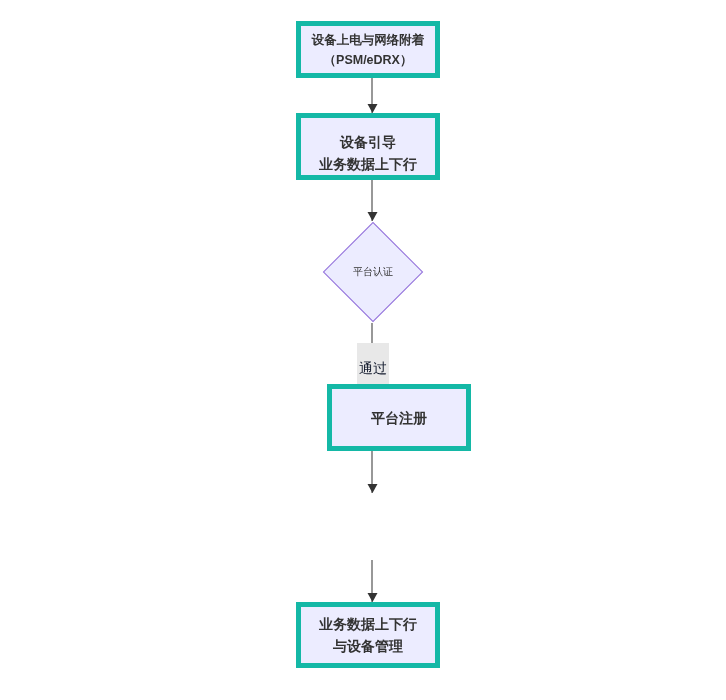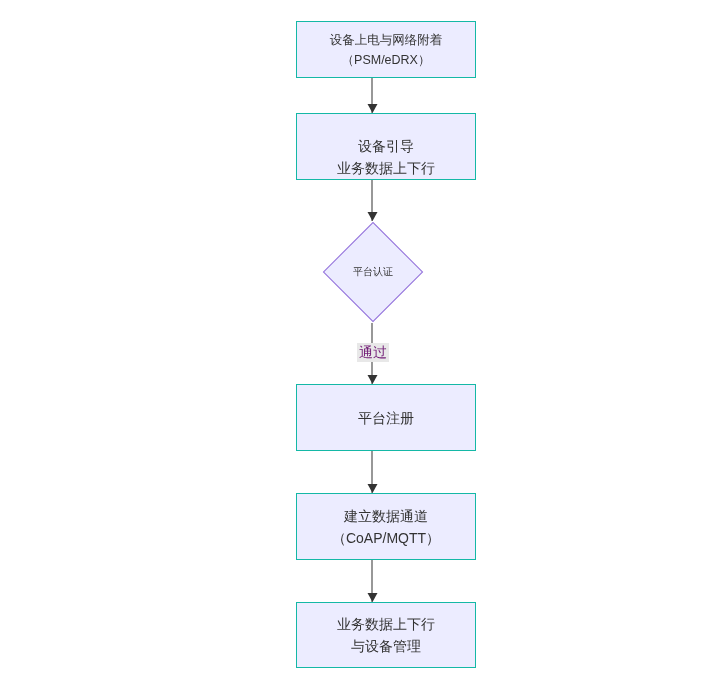--- a/index.html
+++ b/index.html
@@ -6,28 +6,28 @@
   .canvas{
     position:relative;
     width:726px;height:700px;
     background:#ffffff;
     font-family:"Liberation Sans", sans-serif;
     color:#333333;
     overflow:hidden;
   }
   .node{
     position:absolute;
-    left:296px;width:180px;
+    left:296px;width:144px;
     box-sizing:border-box;
     background:#ECECFF;
-    border:1px solid #14b8a6;
+    border:5px solid #14b8a6;
     display:flex;flex-direction:column;
     align-items:center;justify-content:center;
     text-align:center;
-    font-size:14px;line-height:22px;
+    font-size:14px;line-height:22px;font-weight:bold;
   }
   .node.small{font-size:12.5px;line-height:20px;}
   .arrow{
     position:absolute;
     left:372px;
     width:1px;
     background:#333333;
     transform:translateX(-0.5px);
   }
   .arrow::after{
@@ -57,24 +57,24 @@
   .diamond-label{
     position:absolute;inset:0;
     display:flex;align-items:center;justify-content:center;
     font-size:10px;
   }
   .edge-label{
     position:absolute;
     left:373px;top:343px;
     transform:translateX(-50%);
     background:#e8e8e8;
-    padding:0 2px;
+    padding:16px 2px;
     font-size:14px;
     line-height:19px;
-    color:#701a75;
+    color:#0f172a;
     white-space:nowrap;
   }
 </style>
 </head>
 <body>
 
 <div class="canvas">
 
   <div class="node small" style="top:21px;height:57px;">
     <span>设备上电与网络附着</span>
@@ -92,30 +92,26 @@
 
   <div class="diamond-wrap">
     <div class="diamond-shape"></div>
     <div class="diamond-label">平台认证</div>
   </div>
 
   <div class="arrow" style="top:323px;height:61px;"></div>
 
   <div class="edge-label">通过</div>
 
-  <div class="node" style="top:384px;height:67px;">
+  <div class="node" style="top:384px;height:67px;margin-left:31px;">
     <span>平台注册</span>
   </div>
 
   <div class="arrow" style="top:451px;height:42px;"></div>
 
-  <div class="node" style="top:493px;height:67px;">
-    <span>建立数据通道</span>
-    <span>（CoAP/MQTT）</span>
-  </div>
 
   <div class="arrow" style="top:560px;height:42px;"></div>
 
   <div class="node" style="top:602px;height:66px;">
     <span>业务数据上下行</span>
     <span>与设备管理</span>
   </div>
 
 </div>
 

